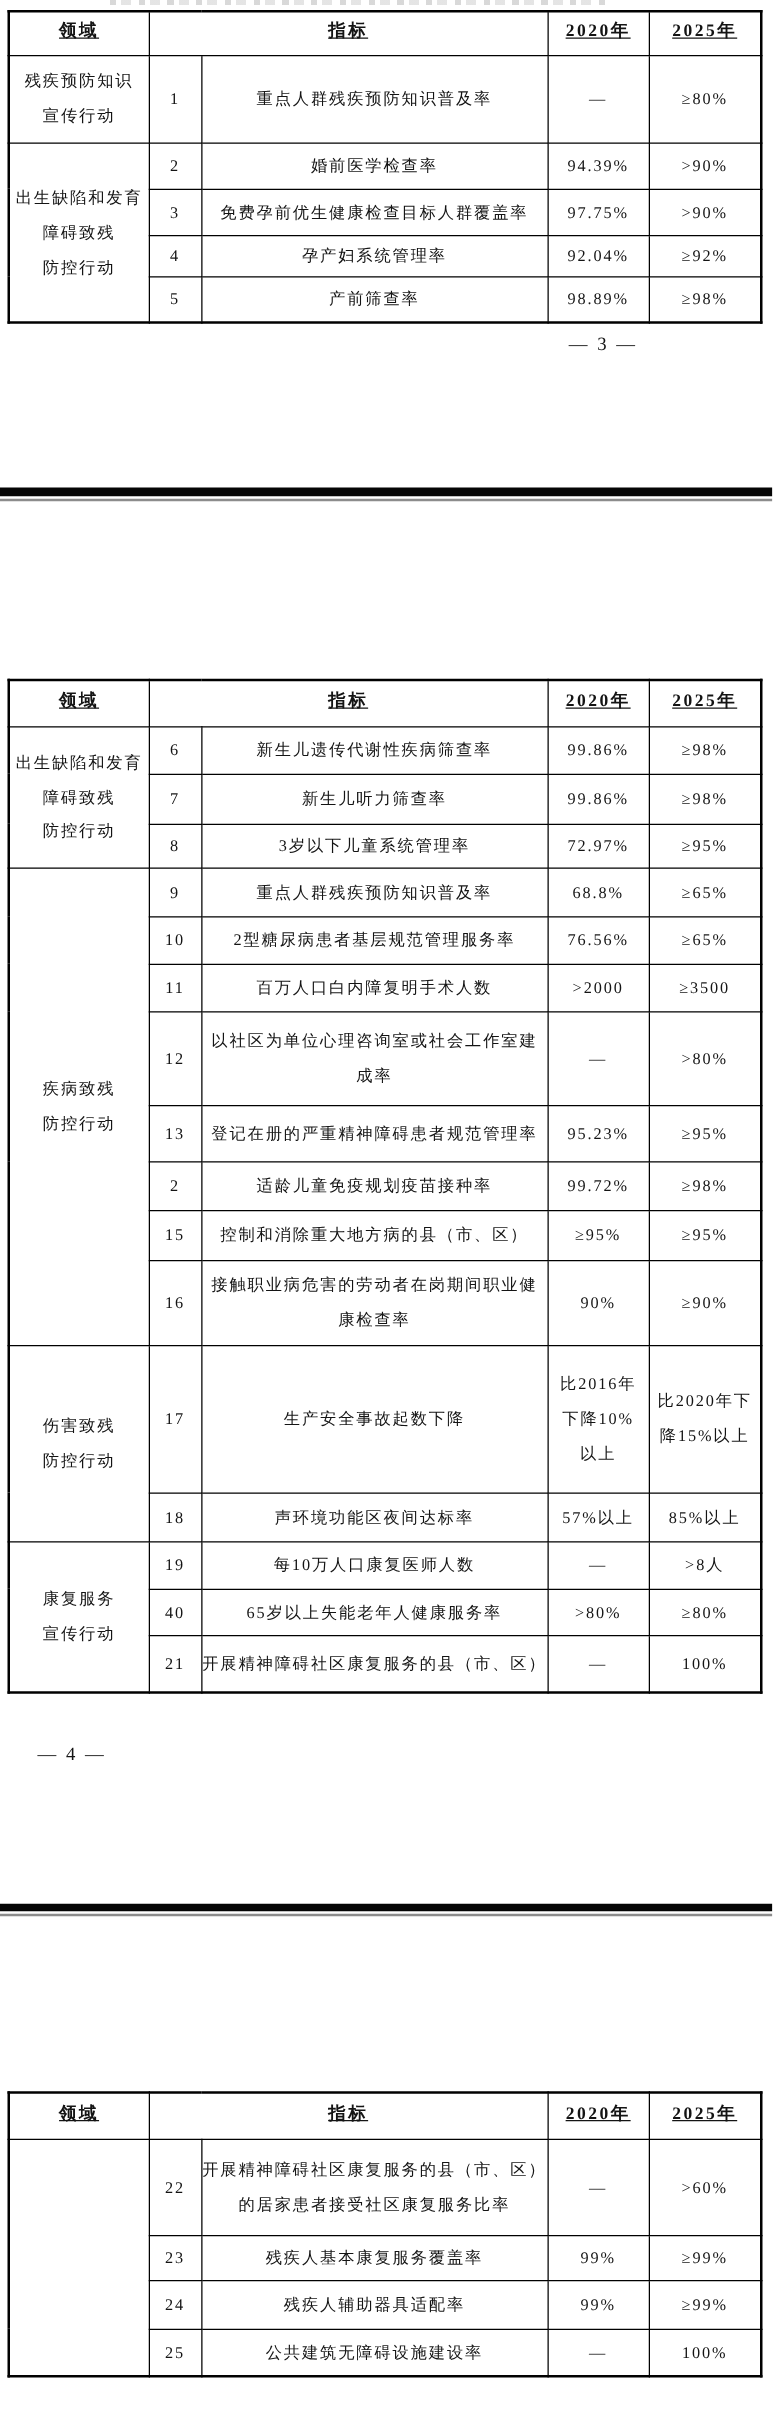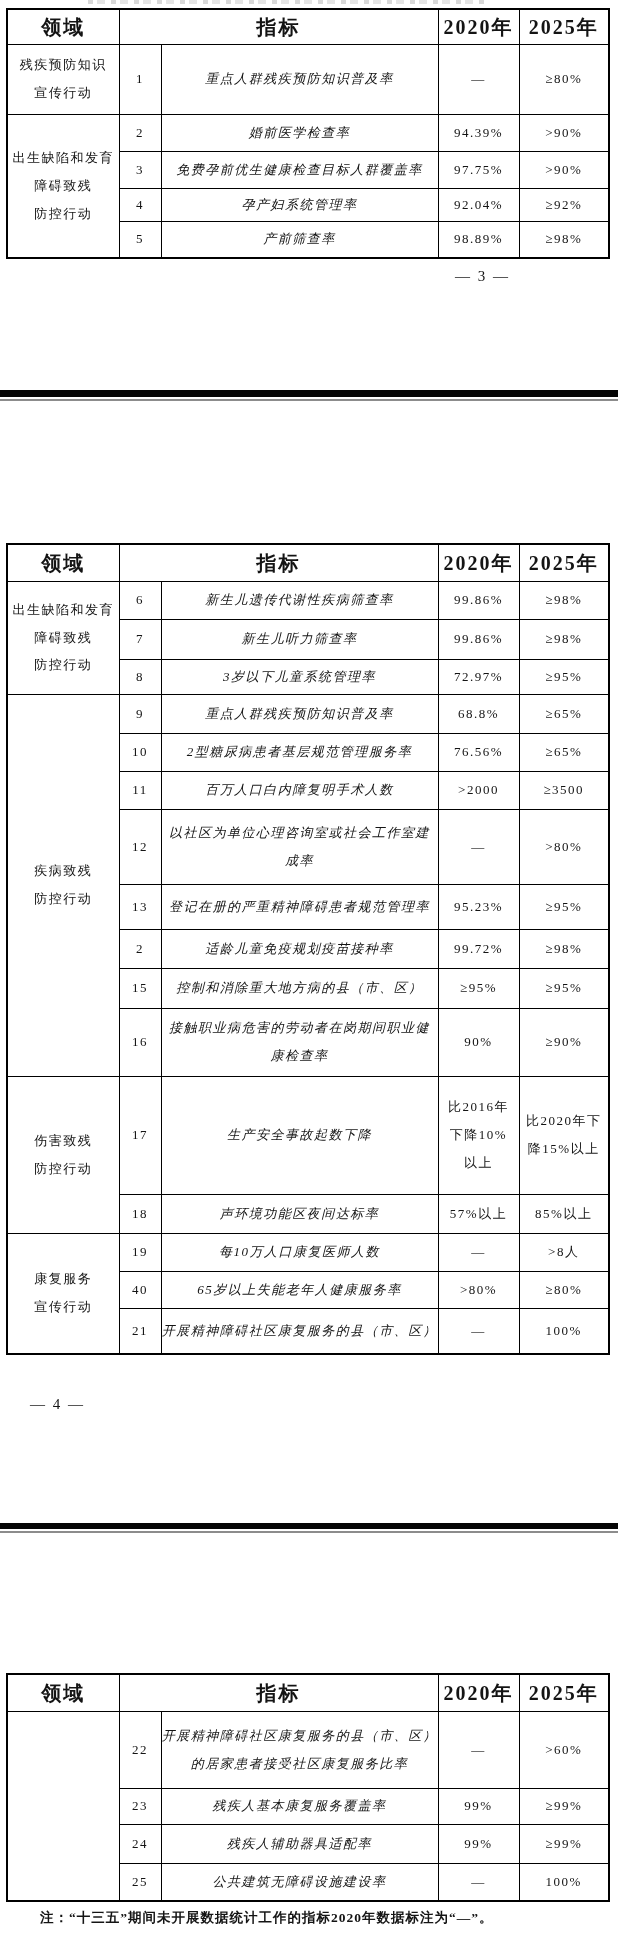--- a/index.html
+++ b/index.html
@@ -17,23 +17,23 @@
     position:absolute; left:6px; width:602px;
     border-collapse:collapse; table-layout:fixed;
     border:2px solid #000;
   }
   #t1 { top:8px; } #t2 { top:543px; } #t3 { top:1673px; }
   table.sched td {
     border:1px solid #000; text-align:center; vertical-align:middle;
     font-size:13px; letter-spacing:1.5px; line-height:2.15; padding:0;
     overflow:hidden;
   }
-  tr.head td { font-weight:bold; font-size:20px; letter-spacing:2px; line-height:1.2; }
+  tr.head td { font-weight:bold; font-size:14px; letter-spacing:2px; line-height:1.2;text-decoration:underline; }
   td.dom  { white-space:pre-line; }
-  td.ind  { text-align:left; padding:0 6px 0 12px; white-space:pre-line;font-style:italic; }
+  td.ind  { text-align:left; padding:0 6px 0 12px; white-space:pre-line; }
   td.val  { white-space:pre-line; padding:0 3px; }
   .pagenum { position:absolute; font-size:15px; letter-spacing:2px; color:#141414; }
   #pn3 { left:455px; top:268px; }
   #pn4 { left:30px;  top:1396px; }
   .bar-black { position:absolute; left:0; width:618px; background:#050505; }
   .bar-gray  { position:absolute; left:0; width:618px; background:#8c8c8c; }
   #div1b { top:390px; height:7px; } #div1g { top:399px; height:2px; }
   #div2b { top:1523px; height:6px; } #div2g { top:1531px; height:2px; }
   .footnote {
     position:absolute; left:40px; top:1908px; width:566px;
@@ -275,15 +275,14 @@
     </tr>
     <tr style="height:38px">
       <td>25</td>
       <td class="ind">公共建筑无障碍设施建设率</td>
       <td class="val">—</td>
       <td class="val">100%</td>
     </tr>
   </tbody>
     </table>
 
-  <div class="footnote">注：“十三五”期间未开展数据统计工作的指标2020年数据标注为“—”。</div>
 
 </div>
 
 </body></html>

